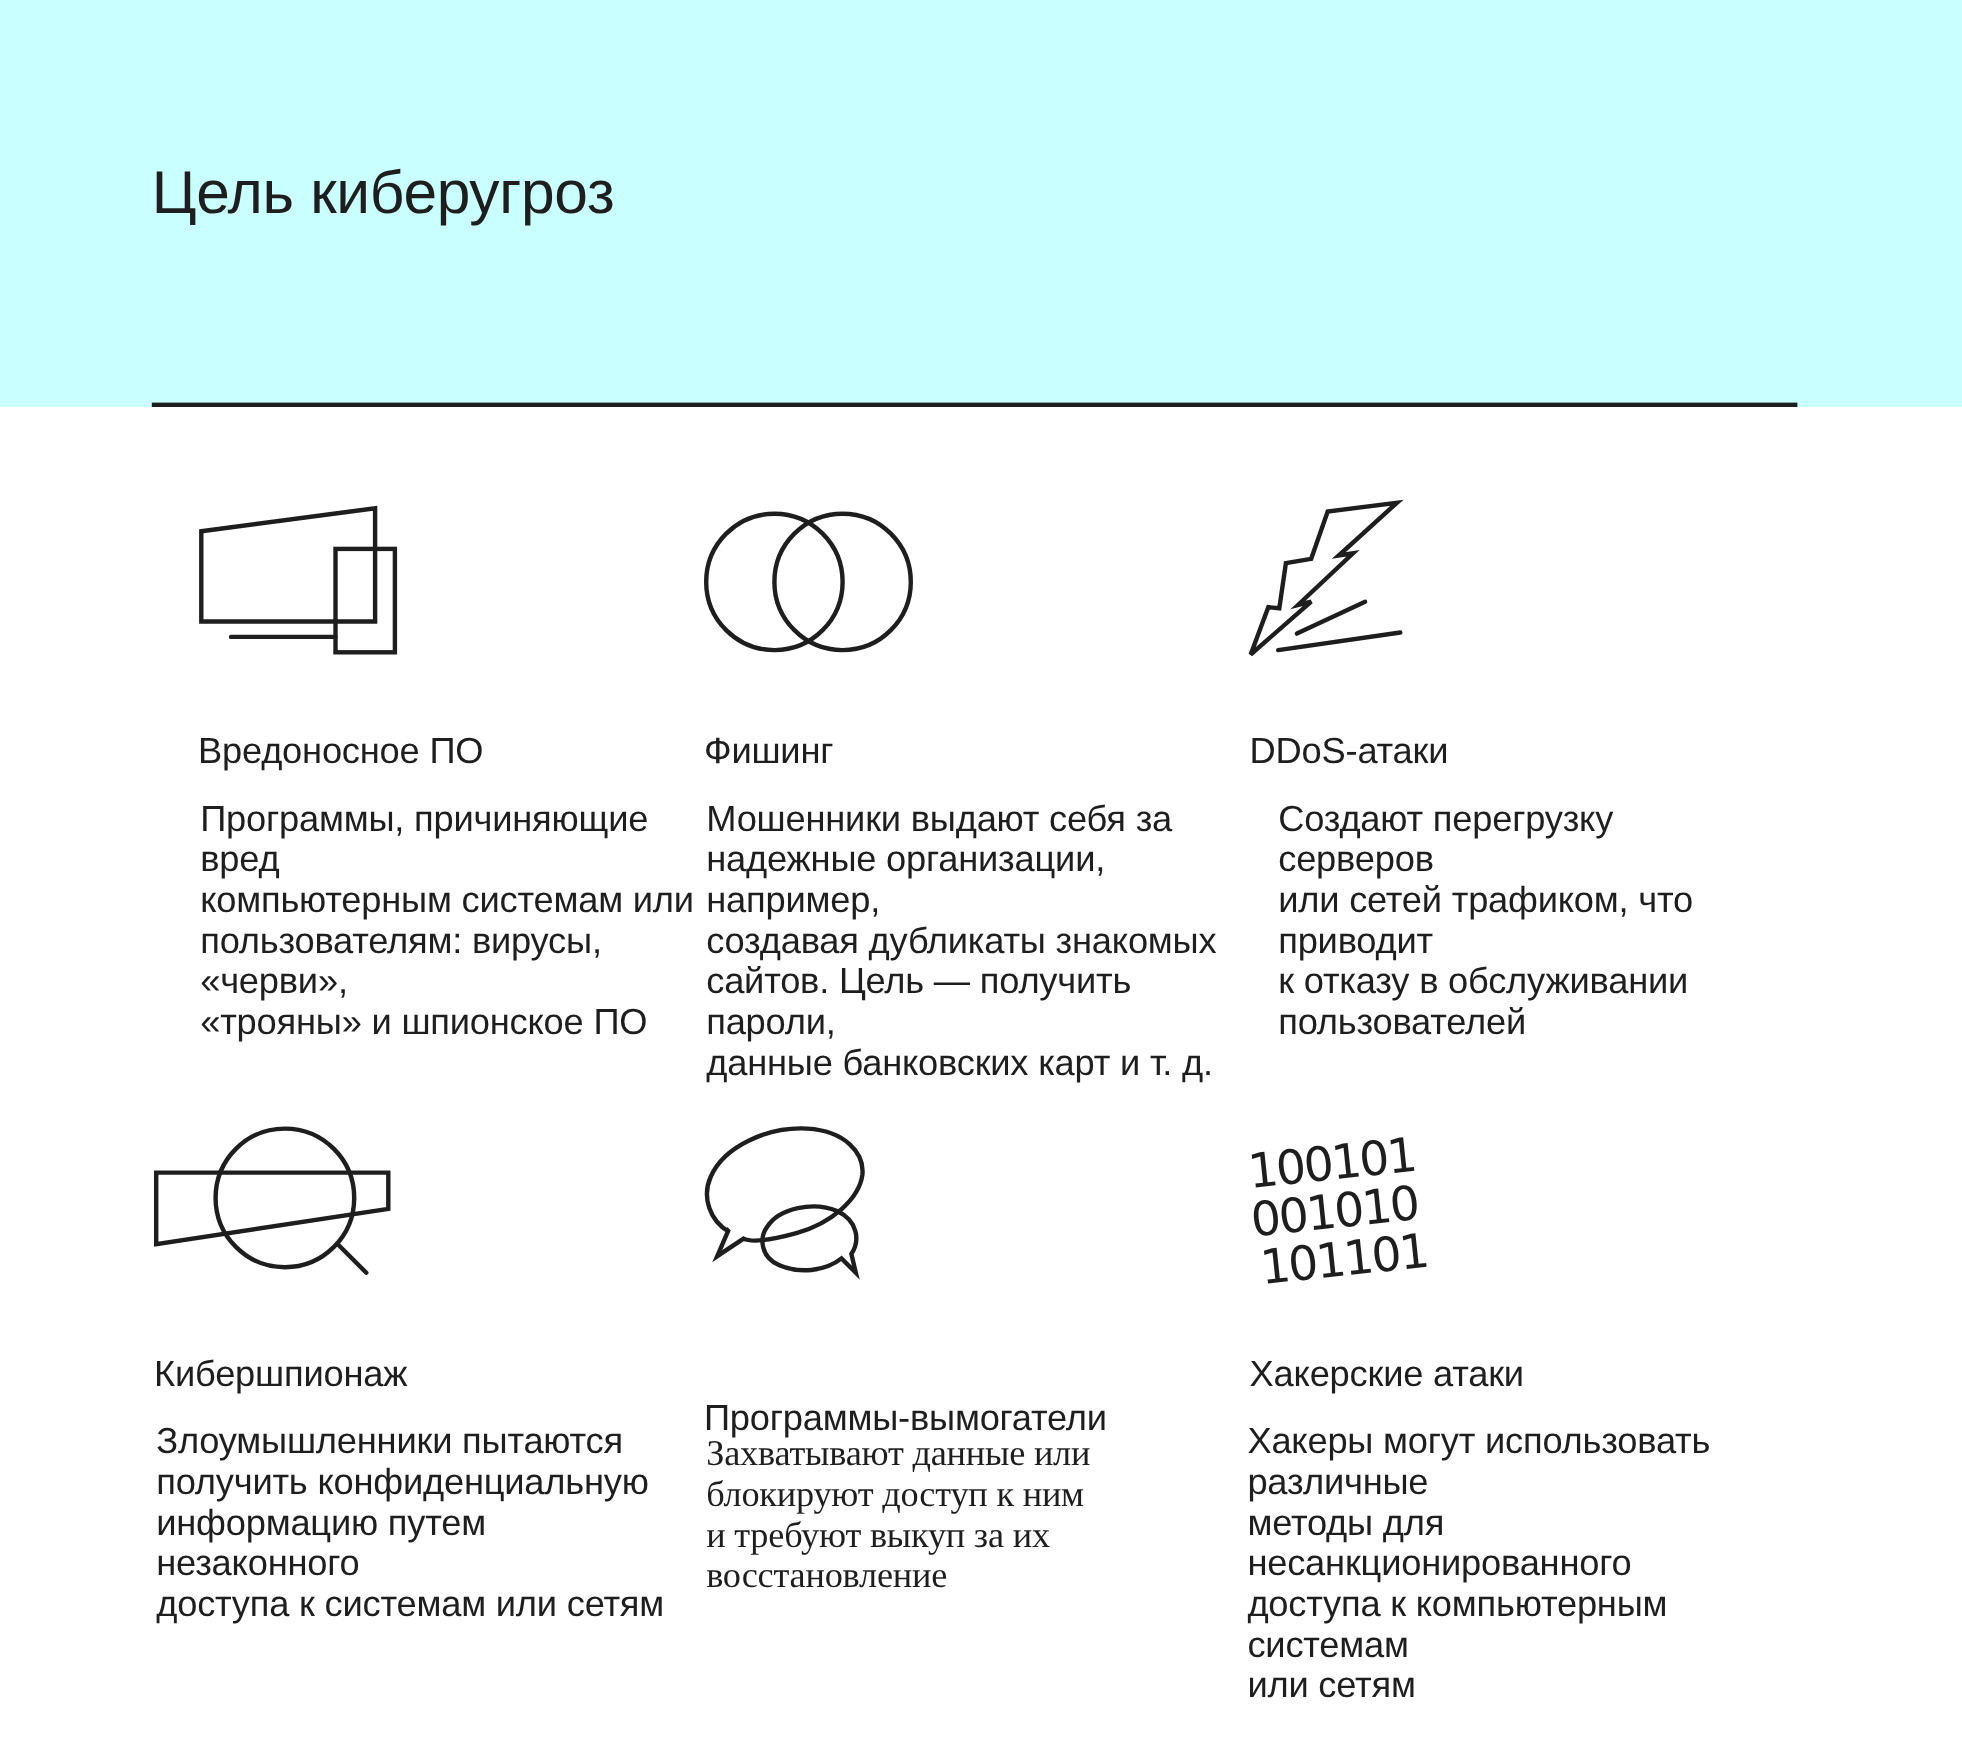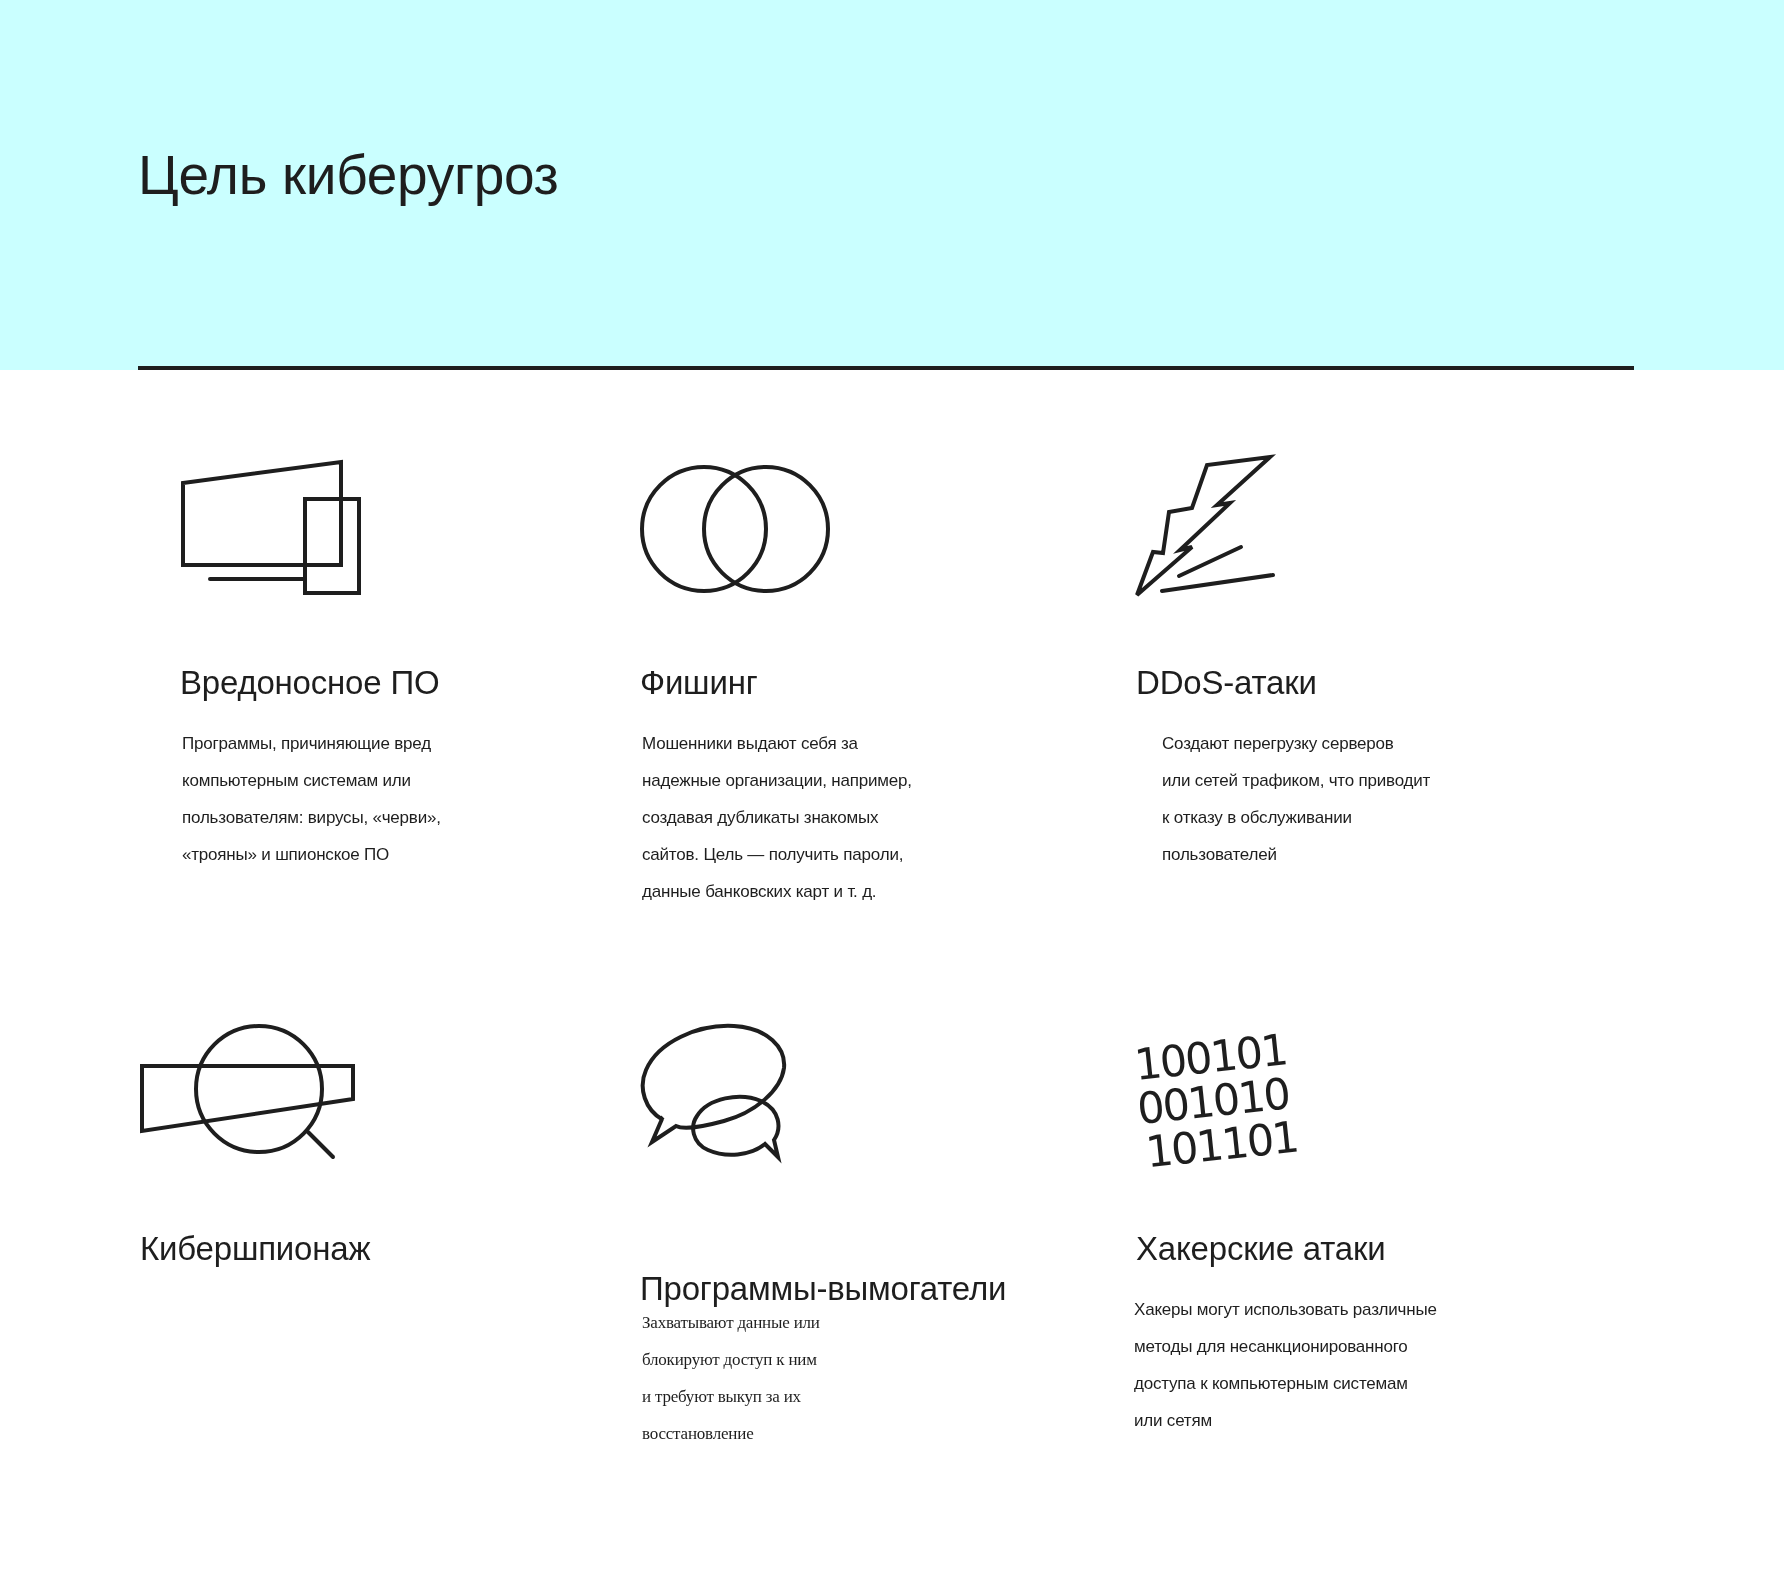--- a/index.html
+++ b/index.html
@@ -17,21 +17,21 @@
   .divider {
     position: absolute; left: 138px; top: 366px; width: 1496px; height: 4px; background: #1e1e1e;
   }
   .card { position: absolute; width: 480px; }
   .card .icon { position: absolute; left: 0; top: 0; }
   .card .card-title {
     position: absolute; left: 0; margin: 0; font-size: 33px; font-weight: 400;
     line-height: 1; white-space: nowrap; color: #1e1e1e; letter-spacing: -0.2px;
   }
   .card .card-text {
-    position: absolute; left: 2px; margin: 0; font-size: 17px; line-height: 37px;
+    position: absolute; left: 2px; margin: 0; font-size: 33px; line-height: 37px;
     color: #1e1e1e; white-space: pre-line; letter-spacing: -0.2px;
   }
   svg { display: block; overflow: visible; }
   .stroke { fill: none; stroke: #1e1e1e; stroke-width: 4; stroke-linejoin: miter; stroke-linecap: round; }
   .bin { font-family: "DejaVu Sans", sans-serif; font-size: 43px; fill: #1e1e1e; letter-spacing: -2px; }
 </style>
 </head>
 <body>
 
 <div class="hero">
@@ -86,20 +86,24 @@
 
 <div class="card" style="left:140px; top:1022px; height:420px;">
   <span class="icon">
     <svg width="230" height="150" viewBox="0 0 230 150">
       <path class="stroke" d="M2 44 L213 44 L213 77 L2 109 Z"></path>
       <circle class="stroke" cx="119" cy="67" r="63"></circle>
       <path class="stroke" d="M168 110 L193 135"></path>
     </svg>
   </span>
   <h2 class="card-title" style="top:210px;">Кибершпионаж</h2>
+  <p class="card-text" style="top:269px;">Злоумышленники пытаются
+получить конфиденциальную
+информацию путем незаконного
+доступа к системам или сетям</p>
 </div>
 
 <div class="card" style="left:640px; top:1022px; height:420px;">
   <span class="icon">
     <svg width="170" height="150" viewBox="0 0 170 150">
       <path class="stroke" d="M23 98 C5 88 -2 66 6 48 C18 20 58 2 94 4 C128 6 146 26 144 46 C141 68 116 90 84 99 C62 105 44 108 36 104 L12 120 L22 97 Z"></path>
       <path class="stroke" d="M125 122 C110 134 86 136 68 128 C52 121 50 104 57 94 C68 76 100 70 121 79 C140 88 142 106 134 118 L138 135 Z"></path>
     </svg>
   </span>
   <h2 class="card-title" style="top:210px;margin-top:40px;">Программы-вымогатели</h2>

